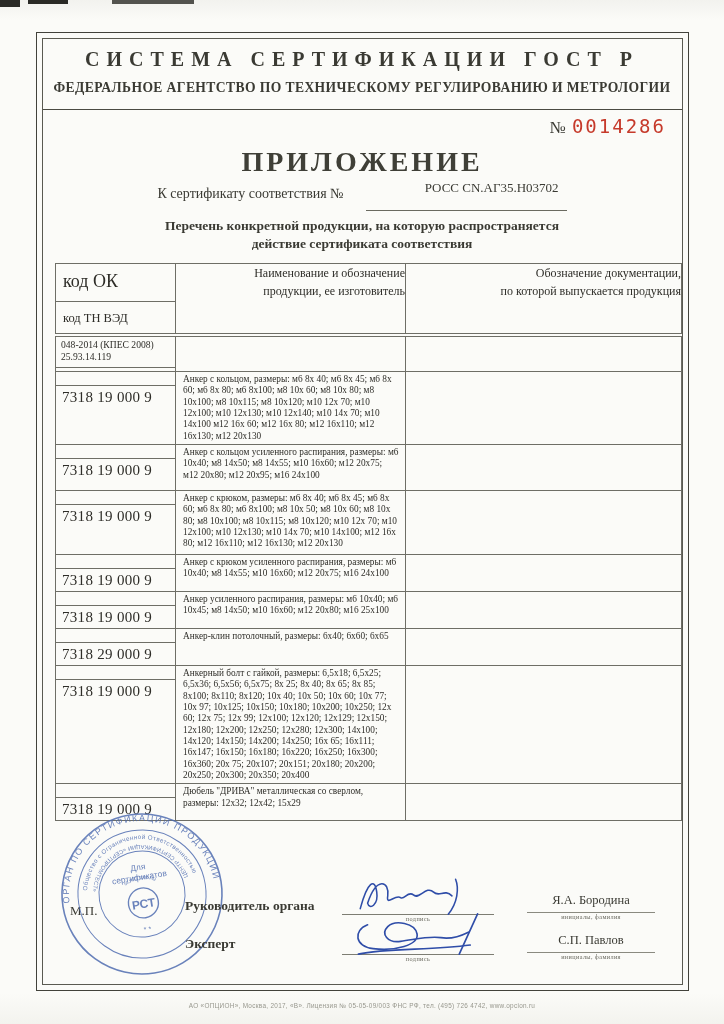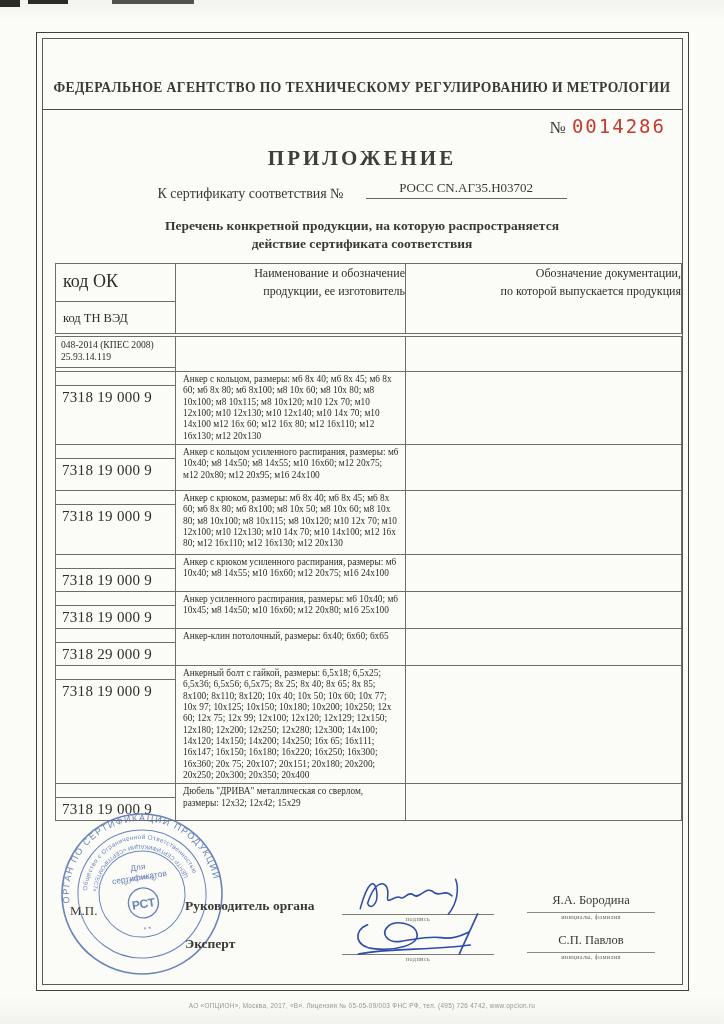--- a/index.html
+++ b/index.html
@@ -26,27 +26,27 @@
   .subtitle{position:absolute;top:80px;left:0;right:0;text-align:center;
             font-size:13.6px;font-weight:bold;letter-spacing:.4px;color:#3a3a33;}
   .header-rule{position:absolute;top:109px;left:43px;right:42px;height:1px;background:#4a4a42;}
 
   .number-block{position:absolute;top:115px;right:58px;display:flex;align-items:baseline;gap:6px;}
   .number-sign{font-size:17px;color:#3a3a33;}
   .number-value{font-family:"DejaVu Sans Mono",monospace;font-size:19px;letter-spacing:2px;
                 color:var(--form-number-red);}
 
   .appendix{position:absolute;top:146px;left:0;right:0;text-align:center;
-            font-size:21px;font-weight:bold;letter-spacing:3px;color:#3f3f37;}
+            font-size:28px;font-weight:bold;letter-spacing:3px;color:#3f3f37;}
 
   .certline{position:absolute;top:186px;left:0;right:0;display:flex;justify-content:center;
             align-items:baseline;gap:22px;}
   .cl-label{font-size:14px;color:#3a3a33;}
-  .cl-value{position:relative;top:-6px;min-width:185px;text-align:center;font-size:13px;
-            padding:0 8px 2px;border-bottom:1px solid #6a6a60;color:#3a3a33;}
+  .cl-value{position:relative;top:-6px;min-width:185px;text-align:right;font-size:13px;
+            padding:0 8px 14px;border-bottom:1px solid #6a6a60;color:#3a3a33;}
 
   .subject{position:absolute;top:217px;left:0;right:0;text-align:center;font-weight:bold;
            font-size:13.5px;line-height:1.35;white-space:pre-line;color:#3a3a33;}
 
   table.cert{position:absolute;left:55px;width:626px;border-collapse:collapse;table-layout:fixed;}
   table.cert td{border:1px solid var(--line);vertical-align:top;padding:0;}
   .head-table{top:263px;}
   .body-table{top:336px;}
   col.col1{width:120px;} col.col2{width:230px;} col.col3{width:276px;}
   .hc-top{padding:7px 6px 9px 7px;font-size:18px;border-bottom:1px solid var(--line);}
@@ -86,20 +86,21 @@
 <body>
 
 <div class="scan">
   <div class="scan-mark m1"></div>
   <div class="scan-mark m2"></div>
   <div class="scan-mark m3"></div>
   <div class="b-outer"></div>
   <div class="b-inner"></div>
 
   <div class="doc">
+    <div class="title">СИСТЕМА СЕРТИФИКАЦИИ ГОСТ Р</div>
     <div class="subtitle">ФЕДЕРАЛЬНОЕ АГЕНТСТВО ПО ТЕХНИЧЕСКОМУ РЕГУЛИРОВАНИЮ И МЕТРОЛОГИИ</div>
     <div class="header-rule"></div>
 
     <div class="number-block">
       <span class="number-sign">№</span>
       <span class="number-value">0014286</span>
     </div>
 
     <div class="appendix">ПРИЛОЖЕНИЕ</div>
 

